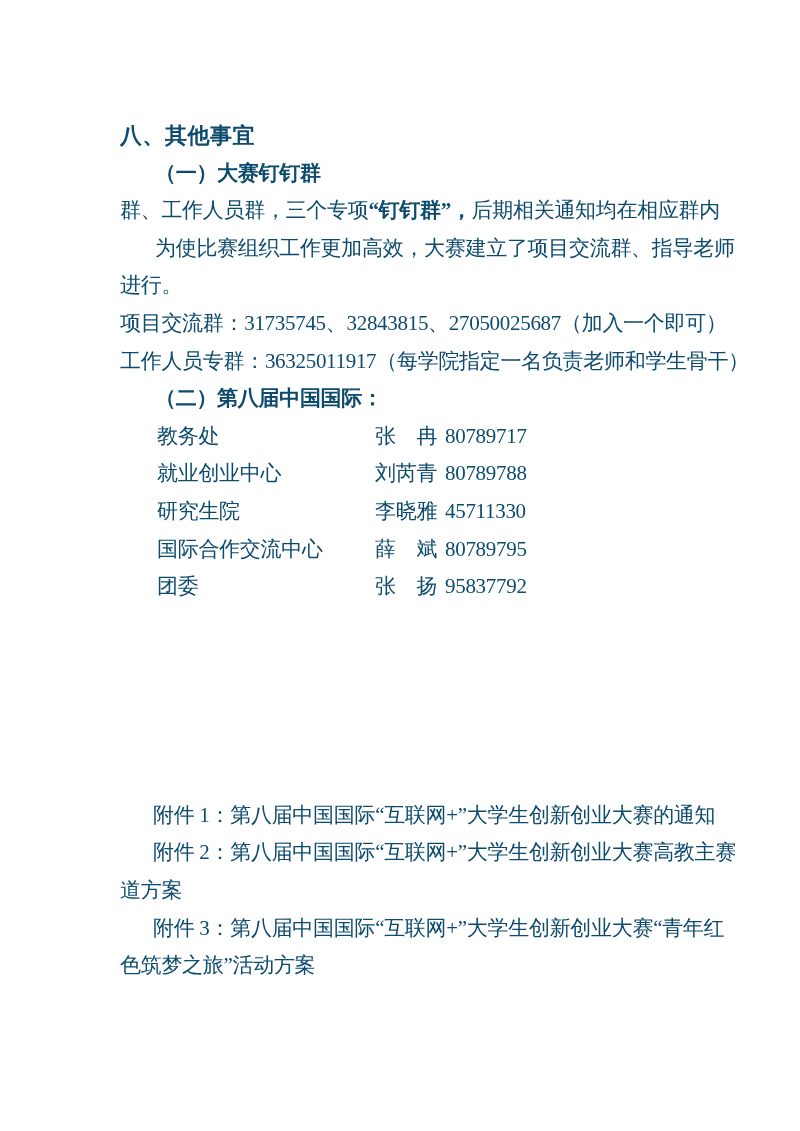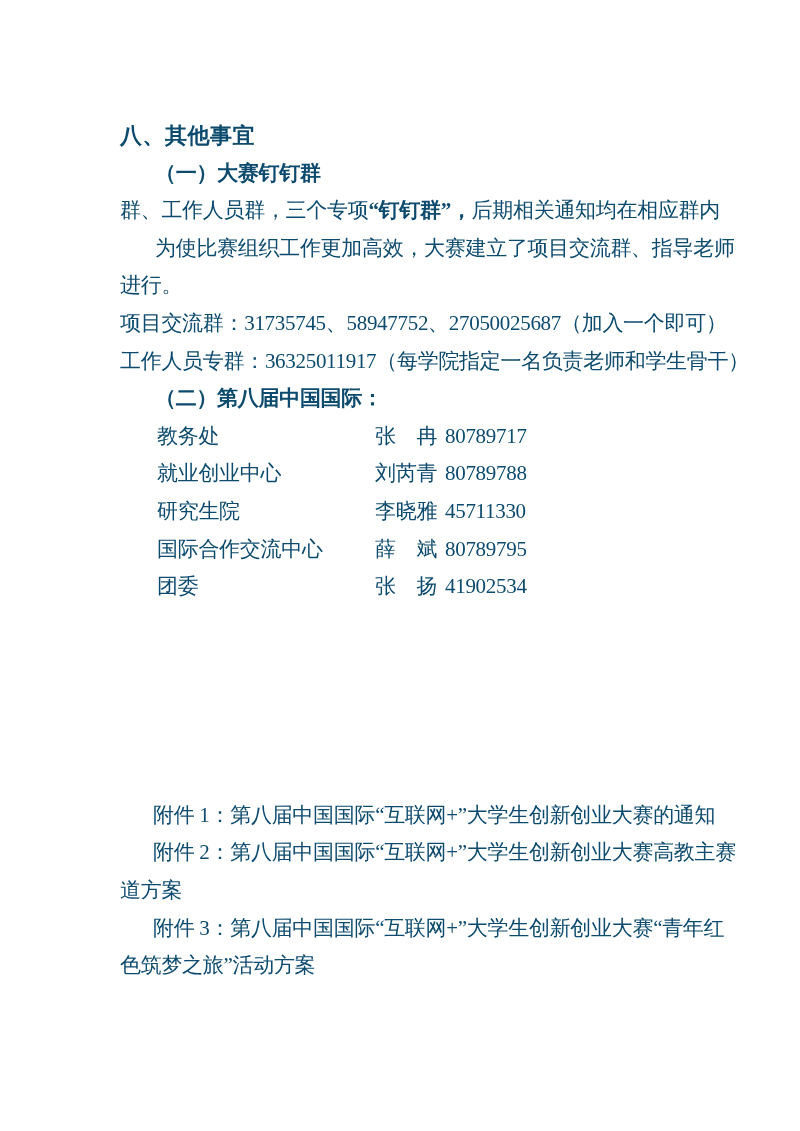--- a/index.html
+++ b/index.html
@@ -59,21 +59,21 @@
     <div class="ln doc-heading">八、其他事宜</div>
 
     <div class="ln sub-heading">（一）大赛钉钉群</div>
 
     <div class="ln"><span>群、工作人员群，三个专项</span><span class="bold-inline">“钉钉群”，</span><span>后期相关通知均在相应群内</span></div>
 
     <div class="ln first-indent">为使比赛组织工作更加高效，大赛建立了项目交流群、指导老师</div>
 
     <div class="ln">进行。</div>
 
-    <div class="ln">项目交流群：31735745、58947752、27050025687（加入一个即可）</div>
+    <div class="ln">项目交流群：31735745、32843815、27050025687（加入一个即可）</div>
 
 
     <div class="ln">工作人员专群：36325011917（每学院指定一名负责老师和学生骨干）</div>
 
     <div class="ln sub-heading">（二）第八届中国国际：</div>
 
     <div class="ln contact-row">
       <span class="contact-dept">教务处</span><span class="contact-name">张　冉</span><span class="contact-phone">80789717</span>
     </div>
 
@@ -83,21 +83,21 @@
 
     <div class="ln contact-row">
       <span class="contact-dept">研究生院</span><span class="contact-name">李晓雅</span><span class="contact-phone">45711330</span>
     </div>
 
     <div class="ln contact-row">
       <span class="contact-dept">国际合作交流中心</span><span class="contact-name">薛　斌</span><span class="contact-phone">80789795</span>
     </div>
 
     <div class="ln contact-row">
-      <span class="contact-dept">团委</span><span class="contact-name">张　扬</span><span class="contact-phone">41902534</span>
+      <span class="contact-dept">团委</span><span class="contact-name">张　扬</span><span class="contact-phone">95837792</span>
     </div>
 
     <div class="big-spacer"></div>
 
     <div class="ln att-indent">附件 1：第八届中国国际“互联网+”大学生创新创业大赛的通知</div>
 
     <div class="ln att-indent">附件 2：第八届中国国际“互联网+”大学生创新创业大赛高教主赛</div>
 
     <div class="ln">道方案</div>
 

